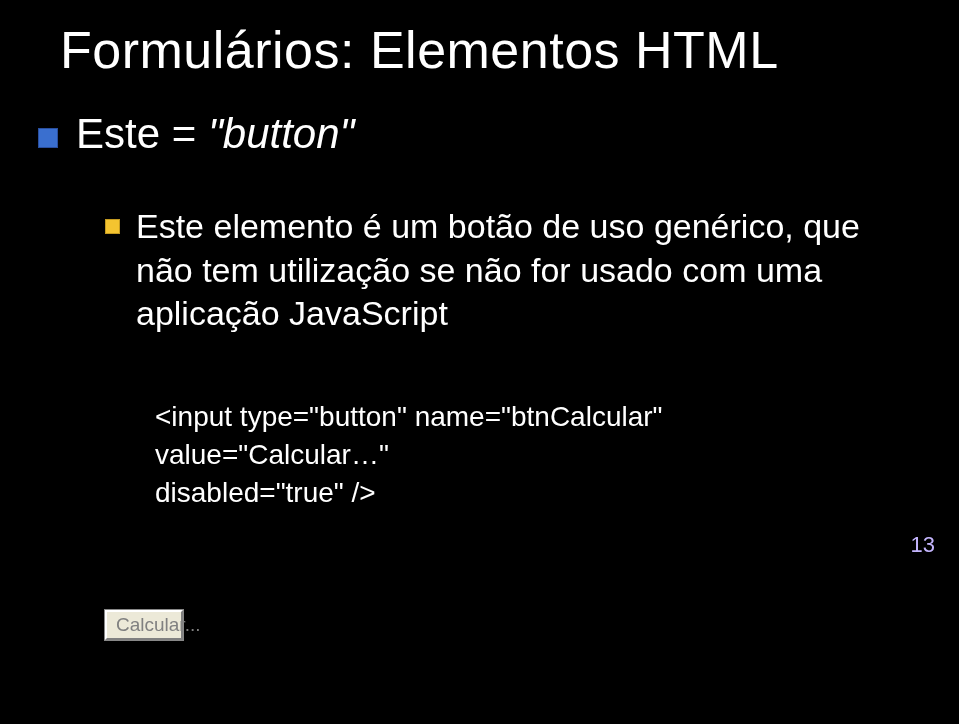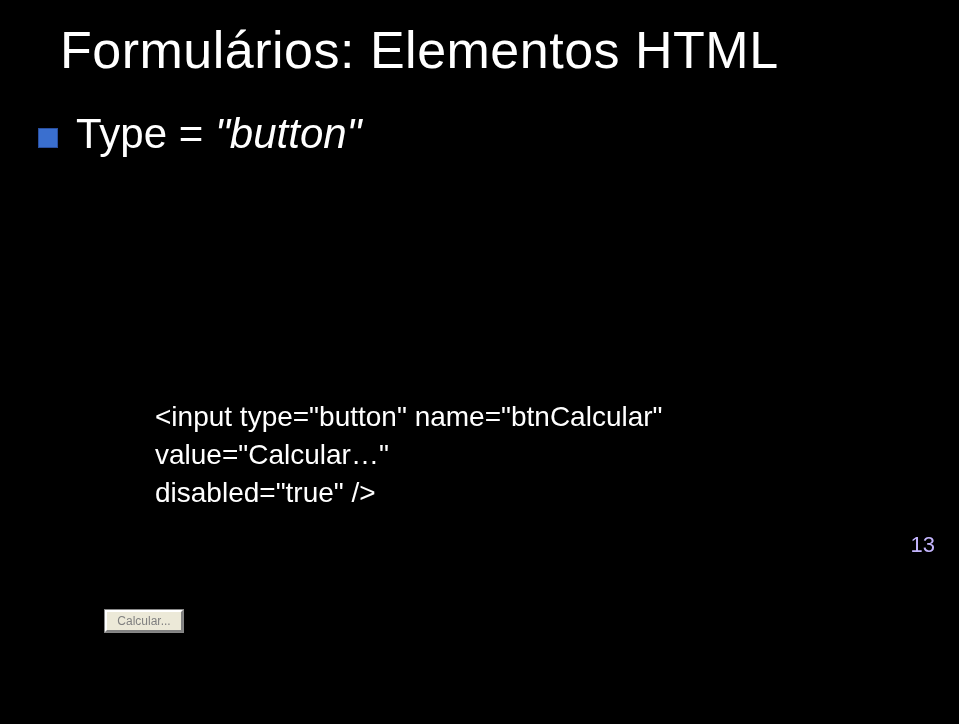--- a/index.html
+++ b/index.html
@@ -80,21 +80,21 @@
     font-size: 28px;
     line-height: 1.35;
   }
   .demo-button-wrap {
     position: absolute;
     left: 105px;
     top: 610px;
   }
   .demo-button {
     font-family: Tahoma, Arial, sans-serif;
-    font-size: 12px;
+    font-size: 19px;
     color: #808080;
     background: #ece9d8;
     border-top: 2px solid #ffffff;
     border-left: 2px solid #ffffff;
     border-right: 2px solid #808080;
     border-bottom: 2px solid #808080;
     padding: 2px 9px 2px 9px;
     width: 78px;
     text-align: center;
     box-sizing: border-box;
@@ -112,24 +112,28 @@
 </head>
 <body>
 
 <div class="slide">
 
   <div class="title">Formulários: Elementos HTML</div>
 
   <div class="bullet-l1">
     <div class="square-bullet"></div>
     <div class="l1-text">
-      <span>Type = </span><span class="italic">"button"</span>
+      <span>Este = </span><span class="italic">"button"</span>
     </div>
   </div>
 
+  <div class="bullet-l2">
+    <div class="small-square"></div>
+    <div class="l2-text">Este elemento é um botão de uso genérico, que não tem utilização se não for usado com uma aplicação JavaScript</div>
+  </div>
 
   <div class="code-block">
     <div>&lt;input type="button" name="btnCalcular" value="Calcular…"</div>
     <div>disabled="true" /&gt;</div>
   </div>
 
   <div class="demo-button-wrap">
     <div class="demo-button">Calcular...</div>
   </div>
 

